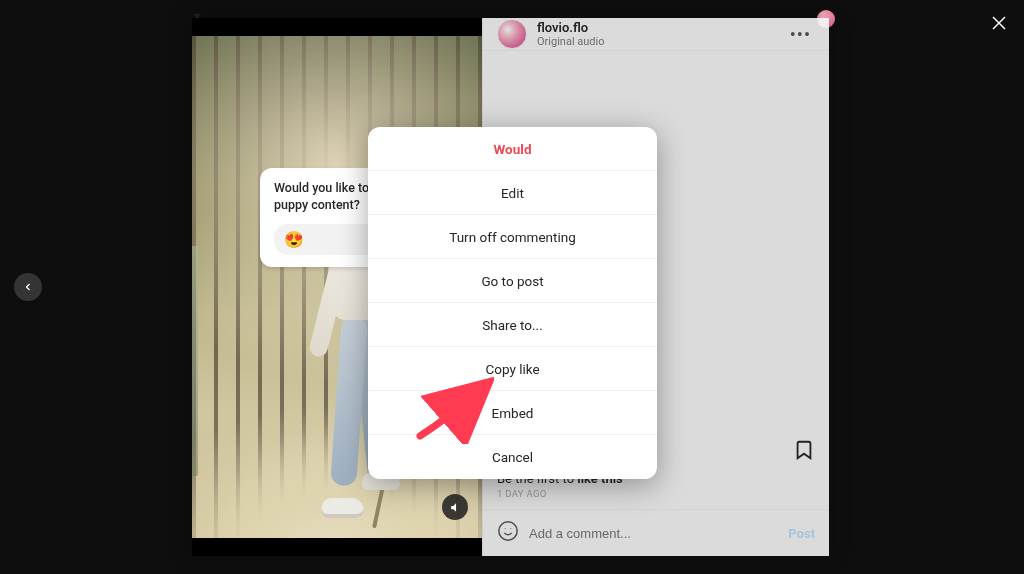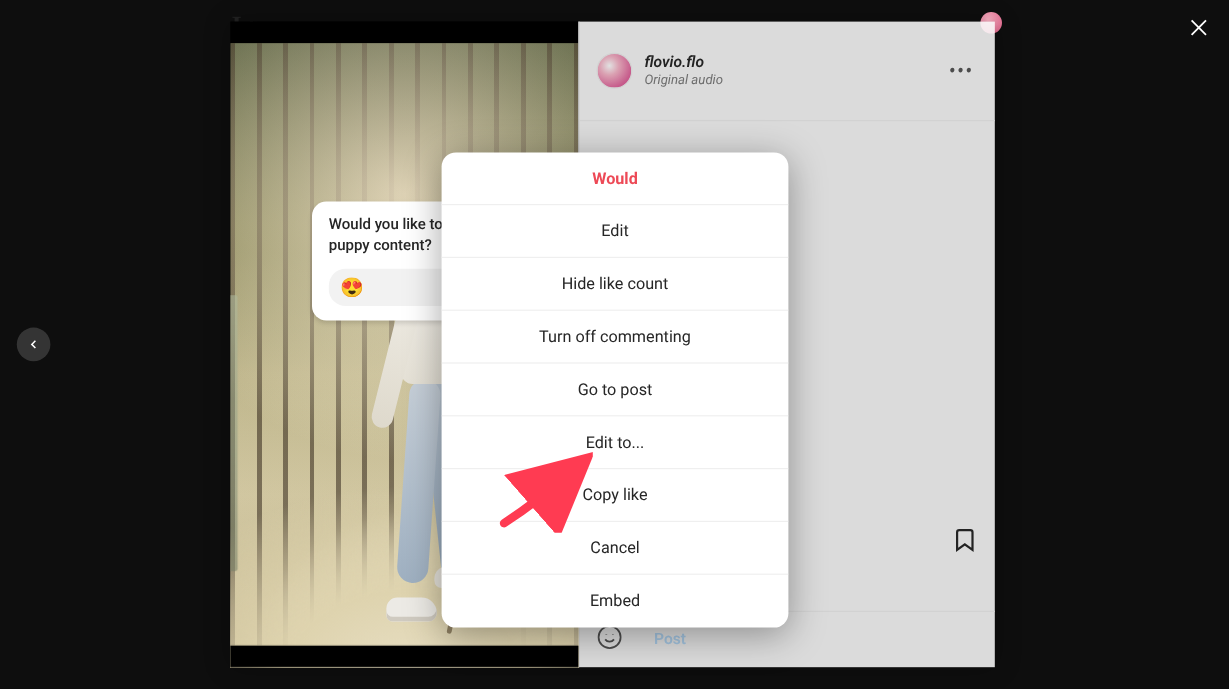--- a/index.html
+++ b/index.html
@@ -104,23 +104,22 @@
   }
   .emoji { font-size: 16px; }
 
   
   .info-pane {
     flex: 1; background: #f8f8f8; display: flex; flex-direction: column;
     border-left: 1px solid #e8e8e8;
     opacity: 0.88;
   }
   .info-header {
-    display: flex; align-items: center; gap: 10px; padding: 26px 14px;
+    display: flex; align-items: center; gap: 10px; padding: 1px 14px;
     border-bottom: 1px solid #eee;
-    font-style: italic;
   }
   .avatar {
     width: 30px; height: 30px; border-radius: 50%;
     background: radial-gradient(circle at 35% 35%, #fff 0%, #f7b6c9 30%, #e16a9f 70%, #d6468c 100%);
     border: 1px solid #eee;
   }
   .user-block .uname { font-size: 13px; font-weight: 600; color: #262626; }
   .user-block .subtitle { font-size: 11px; color: #7a7a7a; }
   .more-btn { margin-left: auto; color: #555; font-size: 18px; letter-spacing: 1px; cursor: pointer; padding: 4px;}
   .info-body { flex: 1; }
@@ -273,20 +272,21 @@
     <div class="timestamp">1 DAY AGO</div>
     <div class="comment-row">
       <span class="smile">
         <svg viewBox="0 0 24 24">
             <circle cx="12" cy="12" r="10"></circle>
             <path d="M8 14s1.5 2 4 2 4-2 4-2"></path>
             <line x1="9" y1="9" x2="9" y2="9.5"></line>
             <line x1="15" y1="9" x2="15" y2="9.5"></line>
           </svg>
       </span>
+      <input class="comment-input" placeholder="Add a comment..." style="">
       <span class="post-btn">Post</span>
     </div>
   </div>
 </div>
 
 <div class="nav-arrow">
   <svg viewBox="0 0 24 24">
       <polyline points="15 18 9 12 15 6"></polyline>
     </svg>
 </div>
@@ -294,27 +294,26 @@
 <div class="close-x">
   <svg viewBox="0 0 24 24">
       <line x1="4" y1="4" x2="20" y2="20"></line>
       <line x1="20" y1="4" x2="4" y2="20"></line>
     </svg>
 </div>
 
 <div class="modal" id="options-modal">
     <div class="modal-item danger">Would</div>
     <div class="modal-item">Edit</div>
-    <div class="modal-item">Hide like count</div>
     <div class="modal-item">Turn off commenting</div>
     <div class="modal-item">Go to post</div>
-    <div class="modal-item">Edit to...</div>
+    <div class="modal-item">Share to...</div>
     <div class="modal-item">Copy like</div>
+    <div class="modal-item">Embed</div>
     <div class="modal-item">Cancel</div>
-    <div class="modal-item">Embed</div>
   </div>
 
 <div class="anno-arrow">
   <svg viewBox="0 0 80 70">
     <defs>
       <marker id="ah" markerWidth="10" markerHeight="10" refX="7" refY="5" orient="auto">
         <path d="M0,0 L10,5 L0,10 z" fill="#ff3b52"></path>
       </marker>
     </defs>
     <path d="M6,62 Q34,44 66,16" stroke="#ff3b52" stroke-width="7" fill="none" stroke-linecap="round" marker-end="url(#ah)"></path>

